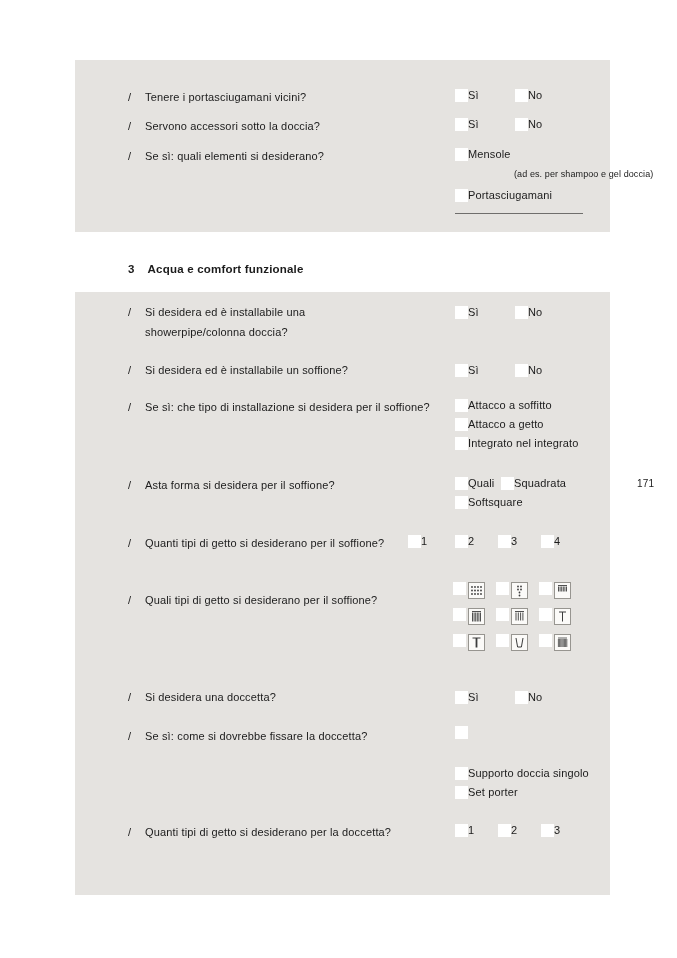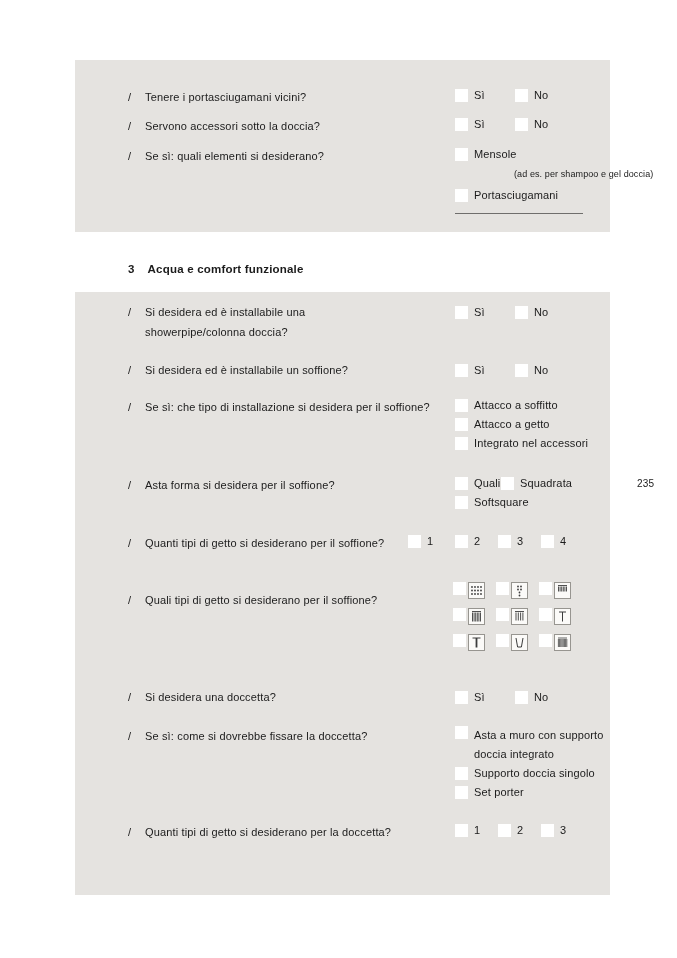--- a/index.html
+++ b/index.html
@@ -11,21 +11,21 @@
   #top-box  { left:75px; top:60px;  width:535px; height:172px; }
   #main-box { left:75px; top:292px; width:535px; height:603px; }
 
   .row { position:absolute; left:0; width:100%; }
 
   .qtext { position:absolute; left:53px; top:0; width:315px;
            font-size:11px; line-height:20px; letter-spacing:.15px; }
   .qtext .marker { position:absolute; left:0; top:0; }
   .qtext .qlines { display:block; padding-left:17px; }
 
-  .opt { position:absolute; display:flex; align-items:center; gap:6px;
+  .opt { position:absolute; display:flex; align-items:center; 
          height:16px; font-size:11px; letter-spacing:.15px; white-space:nowrap;justify-content:flex-end; }
   .opt.multiline { align-items:flex-start; height:auto; }
   .opt.multiline .optlabel { white-space:normal; line-height:19px; }
 
   .cb { flex:0 0 auto; width:13px; height:13px; background:#ffffff; display:inline-block; }
 
   .note { position:absolute; font-size:9px; letter-spacing:.1px; color:#1b1b1b; white-space:nowrap;margin-left:40px; }
   .write-line { position:absolute; border-bottom:1px solid #6f6e6c; height:1px; }
 
   .heading { position:absolute; left:128px; top:263px; font-size:11.5px; font-weight:bold;
@@ -94,21 +94,21 @@
       </div>
       <div class="write-line" style="left:380px;top:67px;width:128px"></div>
     </div>
   </div>
 
   <div class="heading">
     <span class="hnum">3</span>
     <span>Acqua e comfort funzionale</span>
   </div>
 
-  <div class="pagenum">235</div>
+  <div class="pagenum">171</div>
 
   <div class="graybox" id="main-box">
 
     <div class="row" style="top:10px">
       <div class="qtext">
         <span class="marker">/</span>
         <span class="qlines">
           <span>Si desidera ed è installabile una</span><br>
           <span>showerpipe/colonna doccia?</span>
         </span>
@@ -146,21 +146,21 @@
       <div class="opt" style="left:380px;top:0">
         <span class="cb"></span>
         <span class="optlabel">Attacco a soffitto</span>
       </div>
       <div class="opt" style="left:380px;top:19px">
         <span class="cb"></span>
         <span class="optlabel">Attacco a getto</span>
       </div>
       <div class="opt" style="left:380px;top:38px">
         <span class="cb"></span>
-        <span class="optlabel">Integrato nel accessori</span>
+        <span class="optlabel">Integrato nel integrato</span>
       </div>
     </div>
 
     <div class="row" style="top:183px">
       <div class="qtext">
         <span class="marker">/</span>
         <span class="qlines">Asta forma si desidera per il soffione?</span>
       </div>
       <div class="opt" style="left:380px;top:0">
         <span class="cb"></span>
@@ -353,21 +353,20 @@
       </div>
     </div>
 
     <div class="row" style="top:434px">
       <div class="qtext">
         <span class="marker">/</span>
         <span class="qlines">Se sì: come si dovrebbe fissare la doccetta?</span>
       </div>
       <div class="opt multiline" style="left:380px;top:0">
         <span class="cb"></span>
-        <span class="optlabel" style="width:142px">Asta a muro con supporto doccia integrato</span>
       </div>
       <div class="opt" style="left:380px;top:39px">
         <span class="cb"></span>
         <span class="optlabel">Supporto doccia singolo</span>
       </div>
       <div class="opt" style="left:380px;top:58px">
         <span class="cb"></span>
         <span class="optlabel">Set porter</span>
       </div>
     </div>

